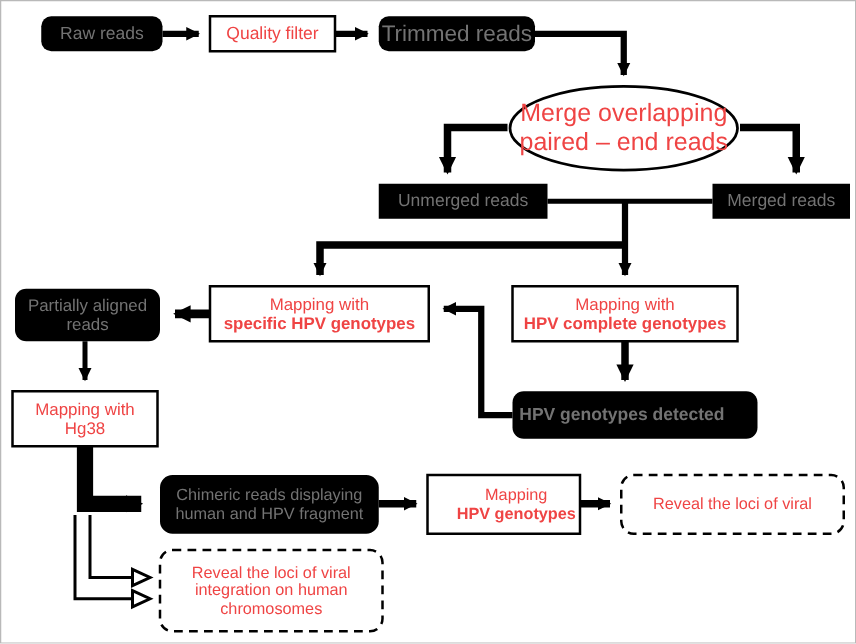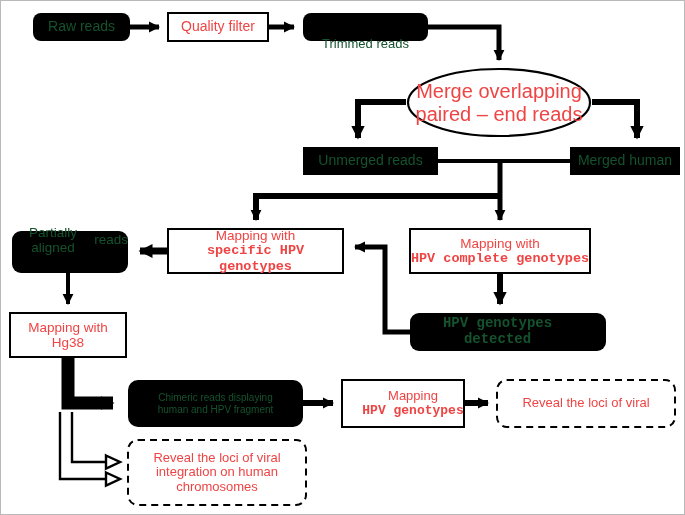--- a/index.html
+++ b/index.html
@@ -1,23 +1,23 @@
 <!DOCTYPE html>
 <html><head>
 <meta charset="utf-8">
 <style>
   html,body{margin:0;padding:0;background:#ffffff;}
   body{font-family:"Liberation Sans",sans-serif;}
   #page{position:relative;width:685px;height:515px;background:#ffffff;overflow:hidden;}
   #frame{position:absolute;left:0;top:0;width:685px;height:515px;border:1px solid #b9b9b9;box-sizing:border-box;}
   svg#flow{position:absolute;left:0;top:0;width:685px;height:515px;}
   .nodeLabel{position:absolute;display:flex;align-items:center;justify-content:center;text-align:center;box-sizing:border-box;line-height:1.12;}
-  .blk{color:#14532d;}
+  .blk{color:#737373;}
   .wht{color:#ef4444;}
-  .bold{font-weight:bold;font-family:Liberation Mono, monospace;}
+  .bold{font-weight:bold;}
   .ln{display:block;}
 </style>
 </head>
 <body>
 
 <div id="page">
 
   <div id="frame"></div>
 
   <svg id="flow" viewBox="0 0 685 515" aria-hidden="true">
@@ -102,38 +102,38 @@
   </svg>
 
   <div class="nodeLabel blk" style="left:33px;top:13px;width:97px;height:28px;font-size:14px;">
     <span>Raw reads</span>
   </div>
 
   <div class="nodeLabel wht" style="left:168px;top:13px;width:100px;height:28px;font-size:14px;">
     <span>Quality filter</span>
   </div>
 
-  <div class="nodeLabel blk" style="left:303px;top:30px;width:125px;height:28px;font-size:13px;">
+  <div class="nodeLabel blk" style="left:303px;top:13px;width:125px;height:28px;font-size:18px;">
     <span>Trimmed reads</span>
   </div>
 
   <div class="nodeLabel wht" style="left:408px;top:69px;width:182px;height:67px;font-size:20px;flex-direction:column;">
     <span class="ln">Merge overlapping</span>
     <span class="ln">paired – end reads</span>
   </div>
 
   <div class="nodeLabel blk" style="left:303px;top:147px;width:135px;height:28px;font-size:14px;">
     <span>Unmerged reads</span>
   </div>
 
   <div class="nodeLabel blk" style="left:570px;top:147px;width:110px;height:28px;font-size:14px;">
-    <span>Merged human</span>
+    <span>Merged reads</span>
   </div>
 
-  <div class="nodeLabel blk" style="left:12px;top:219px;width:116px;height:42px;font-size:13.5px;">
+  <div class="nodeLabel blk" style="left:12px;top:231px;width:116px;height:42px;font-size:13.5px;flex-direction:column;">
     <span class="ln">Partially aligned</span>
     <span class="ln">reads</span>
   </div>
 
   <div class="nodeLabel wht" style="left:168px;top:229px;width:175px;height:44px;font-size:13.5px;flex-direction:column;">
     <span class="ln">Mapping with</span>
     <span class="ln bold">specific HPV genotypes</span>
   </div>
 
   <div class="nodeLabel wht" style="left:410px;top:229px;width:180px;height:44px;font-size:13.5px;flex-direction:column;">
@@ -143,21 +143,21 @@
 
   <div class="nodeLabel blk bold" style="left:410px;top:313px;width:175px;height:38px;font-size:14px;">
     <span>HPV genotypes detected</span>
   </div>
 
   <div class="nodeLabel wht" style="left:10px;top:313px;width:116px;height:44px;font-size:13.5px;flex-direction:column;">
     <span class="ln">Mapping with</span>
     <span class="ln">Hg38</span>
   </div>
 
-  <div class="nodeLabel blk" style="left:128px;top:380px;width:175px;height:47px;font-size:10px;flex-direction:column;">
+  <div class="nodeLabel blk" style="left:128px;top:380px;width:175px;height:47px;font-size:13px;flex-direction:column;">
     <span class="ln">Chimeric reads displaying</span>
     <span class="ln">human and HPV fragment</span>
   </div>
 
   <div class="nodeLabel wht" style="left:342px;top:380px;width:122px;height:47px;font-size:13px;flex-direction:column;padding-left:20px;">
     <span class="ln">Mapping</span>
     <span class="ln bold">HPV genotypes</span>
   </div>
 
   <div class="nodeLabel wht" style="left:497px;top:380px;width:178px;height:47px;font-size:13px;flex-direction:column;">

